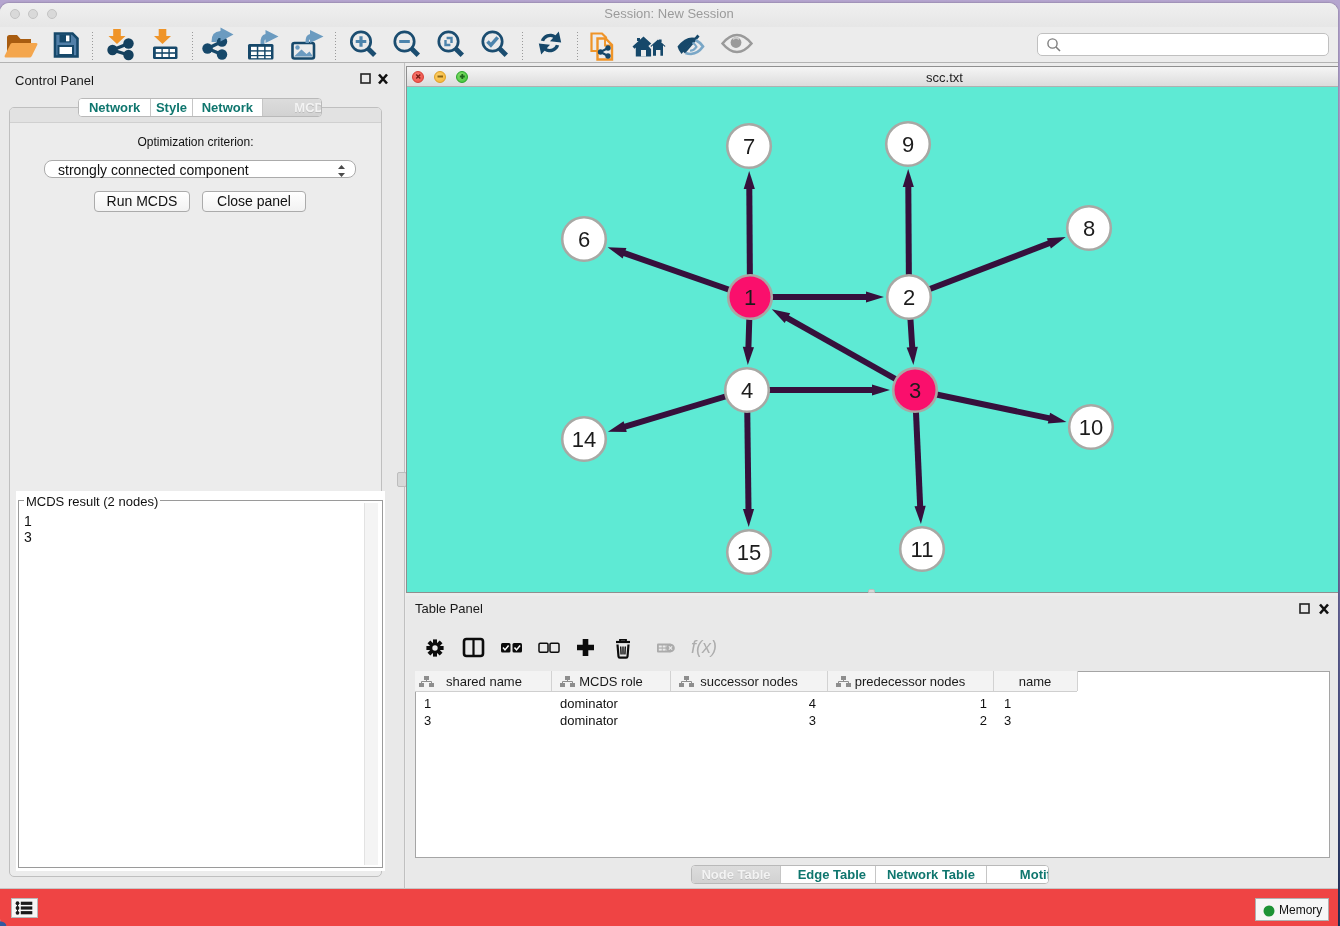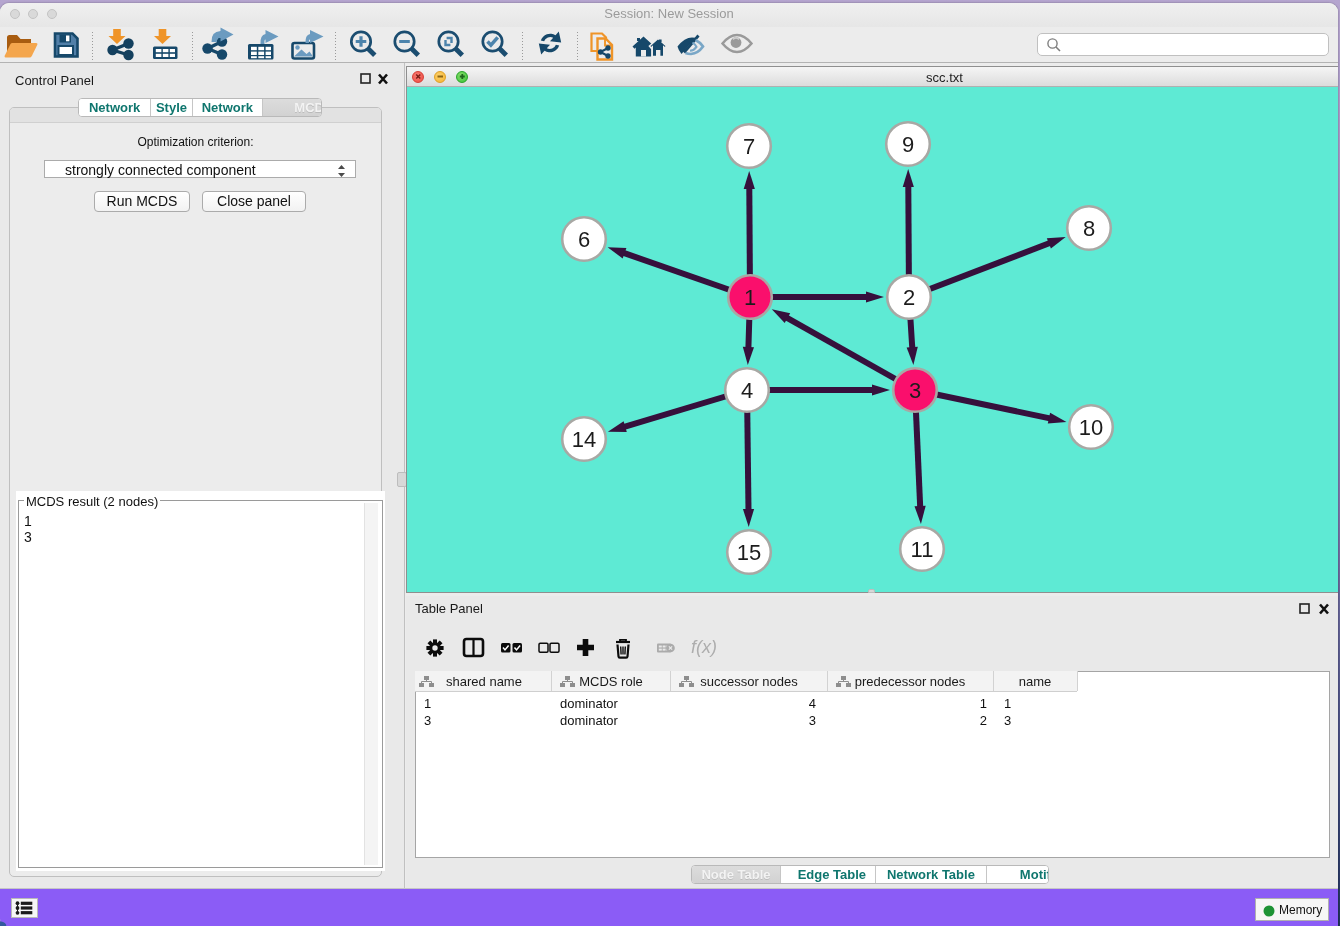--- a/index.html
+++ b/index.html
@@ -33,22 +33,22 @@
  border-bottom:1px solid #d0d0d0;border-radius:4px 4px 0 0;}
 .tabstrip{position:absolute;display:flex;height:19px;border:1px solid #b9b9b9;
  border-radius:4px;overflow:hidden;background:#fff;box-sizing:border-box;}
 .tabstrip .tab{font-size:13px;font-weight:700;color:#0f766e;background:#fff;
  display:flex;align-items:center;justify-content:center;border-right:1px solid #c6c6c6;box-sizing:border-box;}
 .tabstrip .tab:last-child{border-right:none;padding-left:43px;}
 .tabstrip .sel{background:linear-gradient(#dcdcdc,#d2d2d2);color:#f3f3f3;
  text-shadow:0 1px 0 #bbb;}
 #octext{position:absolute;left:0;top:72px;width:100%;text-align:center;font-size:12px;color:#111;}
 #combo{position:absolute;left:44px;top:97px;width:312px;height:18px;background:#fff;
- border:1px solid #ababab;border-radius:0;box-sizing:border-box;font-size:14px;color:#111;
- line-height:19px;padding-left:20px;}
+ border:1px solid #ababab;border-radius:8px;box-sizing:border-box;font-size:14px;color:#111;
+ line-height:19px;padding-left:13px;}
 .btn{position:absolute;height:21px;background:linear-gradient(#ffffff,#f2f2f2);
  border:1px solid #ababab;border-radius:4px;box-sizing:border-box;font-size:14px;color:#111;
  text-align:center;line-height:19px;}
 #resultwrap{position:absolute;left:16px;top:428px;width:369px;height:380px;background:#fff;}
 #fieldset{position:absolute;left:2px;top:9px;right:2px;bottom:3px;border:1px solid #9a9a9a;}
 #legend{position:absolute;left:5px;top:-7px;background:#fff;padding:0 2px;font-size:13px;color:#111;}
 #scrolltrack{position:absolute;right:4px;top:2px;width:13px;bottom:2px;background:#f4f4f4;
  border-left:1px solid #e2e2e2;}
 .mono1{position:absolute;left:5px;font-size:14px;color:#111;line-height:16px;}
 
@@ -64,21 +64,21 @@
 #scctitle .t{position:absolute;width:100%;text-align:center;top:3px;font-size:13px;color:#222;}
 .tl{position:absolute;top:3.5px;width:12.5px;height:12.5px;border-radius:50%;box-sizing:border-box;}
 #chandle{position:absolute;left:868px;top:586px;width:7px;height:4px;background:#d8d8d8;
  border:1px solid #bdbdbd;border-radius:2px 2px 0 0;box-sizing:border-box;}
 
 #tpanel{position:absolute;left:406px;top:593px;width:932px;height:292px;background:#e9e9e9;}
 #ttoolbar{position:absolute;left:7px;top:36px;height:30px;}
 #ttable{position:absolute;left:9px;top:75px;width:915px;height:187px;background:#fff;
  border:1px solid #a5a5a5;box-sizing:border-box;}
 
-#statusbar{position:absolute;left:0;top:885px;width:1338px;height:38px;background:#8b5cf6;
+#statusbar{position:absolute;left:0;top:885px;width:1338px;height:38px;background:#ef4444;
  border-top:1px solid #c6c6c6;box-sizing:border-box;}
 #listbtn{position:absolute;left:11px;top:9px;width:27px;height:20px;background:#f6f6f6;
  border:1px solid #b9b9b9;box-sizing:border-box;}
 #membtn{position:absolute;left:1255px;top:9px;width:74px;height:23px;background:#f6f6f6;
  border:1px solid #b0b0b0;box-sizing:border-box;font-size:12px;color:#111;}
 </style>
 </head>
 <body>
 <div id="win">
 

